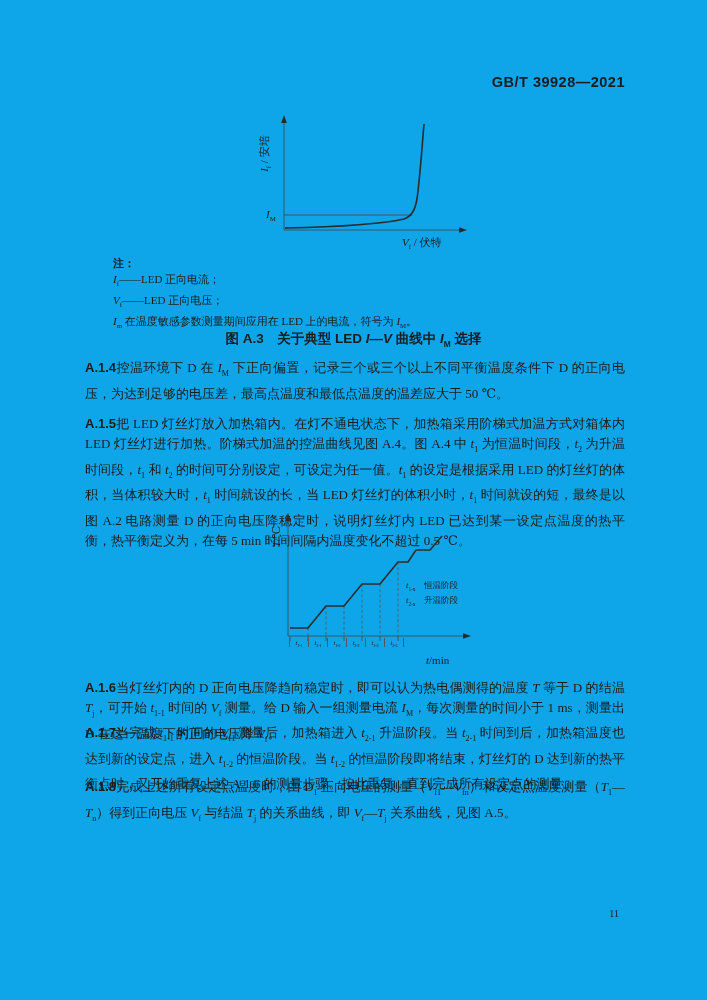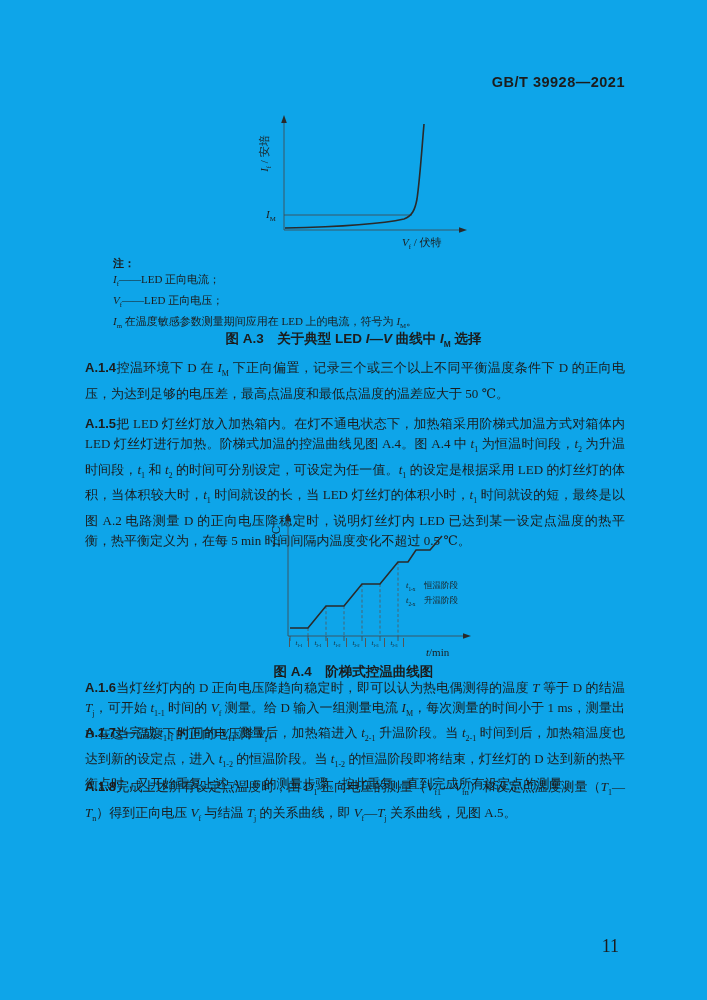--- a/index.html
+++ b/index.html
@@ -29,21 +29,21 @@
   .notes{position:absolute;left:113px;top:255px;width:440px;font-size:11px;line-height:16px;}
   .notes .ntitle{font-family:"Liberation Sans","DejaVu Sans",sans-serif;font-weight:bold;}
   
   .figcap{position:absolute;left:0;width:707px;text-align:center;
           font-family:"Liberation Sans","DejaVu Sans",sans-serif;font-weight:bold;font-size:13.5px;}
   
   .clause{position:absolute;left:85px;width:540px;font-size:13px;line-height:20px;
           text-align:justify;text-justify:inter-ideograph;}
   .clause .cl-label{font-family:"Liberation Sans","DejaVu Sans",sans-serif;font-weight:bold;
                     }
-  .pageno{position:absolute;top:908px;right:88px;font-size:18px;margin-top:28px;}
+  .pageno{position:absolute;top:908px;right:88px;font-size:10px;}
 </style>
 </head>
 <body>
 
 <div class="page">
 
   <div class="hdr">GB/T 39928—2021</div>
 
   <div class="fig" style="left:262px;top:112px;width:210px;height:150px">
     <svg width="210" height="140" viewBox="0 0 210 140">
@@ -79,36 +79,35 @@
     <svg width="230" height="150" viewBox="0 0 230 150">
       <path class="thin" d="M30,128 V12"></path>
       <polygon class="ah" points="30,5 27.2,13 32.8,13"></polygon>
       <path class="thin" d="M30,128 H206"></path>
       <polygon class="ah" points="213,128 205,125.2 205,130.8"></polygon>
       <path class="dash" d="M50,120 V128 M68,98 V128 M86,98 V128 M104,76 V128 M122,76 V128 M140,54 V128"></path>
       <path class="thin" d="M32,128 V133 M50,128 V133 M68,128 V133 M86,128 V133 M104,128 V133 M122,128 V133 M140,128 V133"></path>
       <polyline class="stroke" points="32,120 50,120 68,98 86,98 104,76 122,76 140,54 150,54 158,42 172,42 184,28"></polyline>
     </svg>
     <span class="lab vlab" style="left:8px;top:22px"><i>T</i>/℃</span>
-    <span class="lab" style="left:168px;top:138px"><i>t</i>/min</span>
+    <span class="lab" style="left:168px;top:146px"><i>t</i>/min</span>
     <div class="segrow" style="left:31px;top:130px">
       <span><i>t</i><sub>1-1</sub></span>
       <span><i>t</i><sub>2-1</sub></span>
       <span><i>t</i><sub>1-2</sub></span>
       <span><i>t</i><sub>2-2</sub></span>
       <span><i>t</i><sub>1-3</sub></span>
       <span><i>t</i><sub>2-3</sub></span>
     </div>
     <div class="legend" style="left:148px;top:72px">
       <div><i>t</i><sub>1-x</sub>　恒温阶段</div>
       <div><i>t</i><sub>2-x</sub>　升温阶段</div>
     </div>
   </div>
 
-  <div class="figcap" style="top:663px">图 A.4　阶梯式控温曲线图</div>
 
   <div class="clause" style="top:678px">
     <span class="cl-label">A.1.6</span><span>当灯丝灯内的 D 正向电压降趋向稳定时，即可以认为热电偶测得的温度 <i>T</i> 等于 D 的结温 <i>T</i><sub>j</sub>，可开始 <i>t</i><sub>1-1</sub> 时间的 <i>V</i><sub>f</sub> 测量。给 D 输入一组测量电流 <i>I</i><sub>M</sub>，每次测量的时间小于 1 ms，测量出 D 在这一温度下的正向电压降 <i>V</i><sub>f</sub>。</span>
   </div>
   <div class="clause" style="top:723px">
     <span class="cl-label">A.1.7</span><span>当完成 <i>t</i><sub>1-1</sub> 时间的 <i>V</i><sub>f1</sub> 测量后，加热箱进入 <i>t</i><sub>2-1</sub> 升温阶段。当 <i>t</i><sub>2-1</sub> 时间到后，加热箱温度也达到新的设定点，进入 <i>t</i><sub>1-2</sub> 的恒温阶段。当 <i>t</i><sub>1-2</sub> 的恒温阶段即将结束，灯丝灯的 D 达到新的热平衡点时，又开始重复上述 A.1.6 的测量步骤。按此重复，直到完成所有设定点的测量。</span>
   </div>
   <div class="clause" style="top:777px">
     <span class="cl-label">A.1.8</span><span>完成上述所有设定点温度时，由 D<sub>1</sub> 正向电压的测量（<i>V</i><sub>f1</sub>—<i>V</i><sub>fn</sub>）和设定点温度测量（<i>T</i><sub>1</sub>—<i>T</i><sub>n</sub>）得到正向电压 <i>V</i><sub>f</sub> 与结温 <i>T</i><sub>j</sub> 的关系曲线，即 <i>V</i><sub>f</sub>—<i>T</i><sub>j</sub> 关系曲线，见图 A.5。</span>
   </div>

